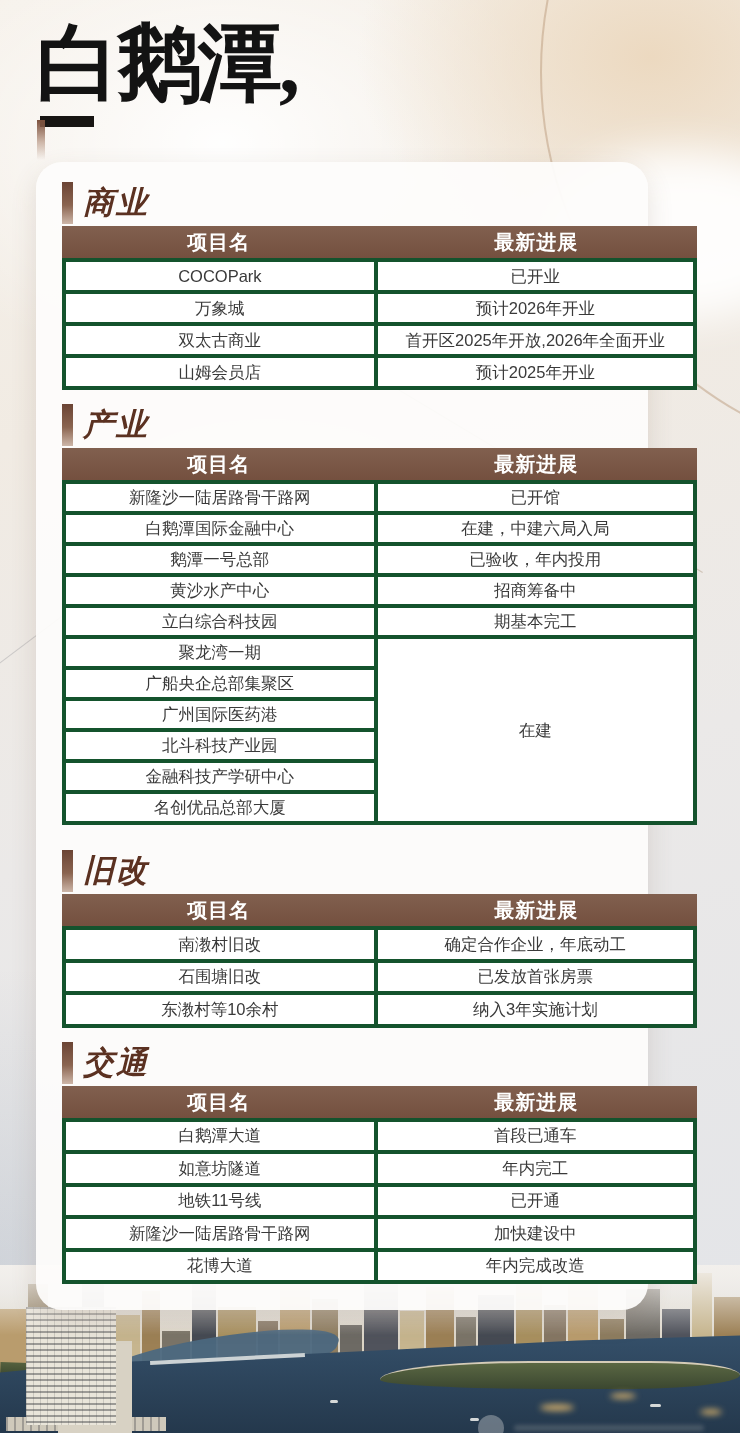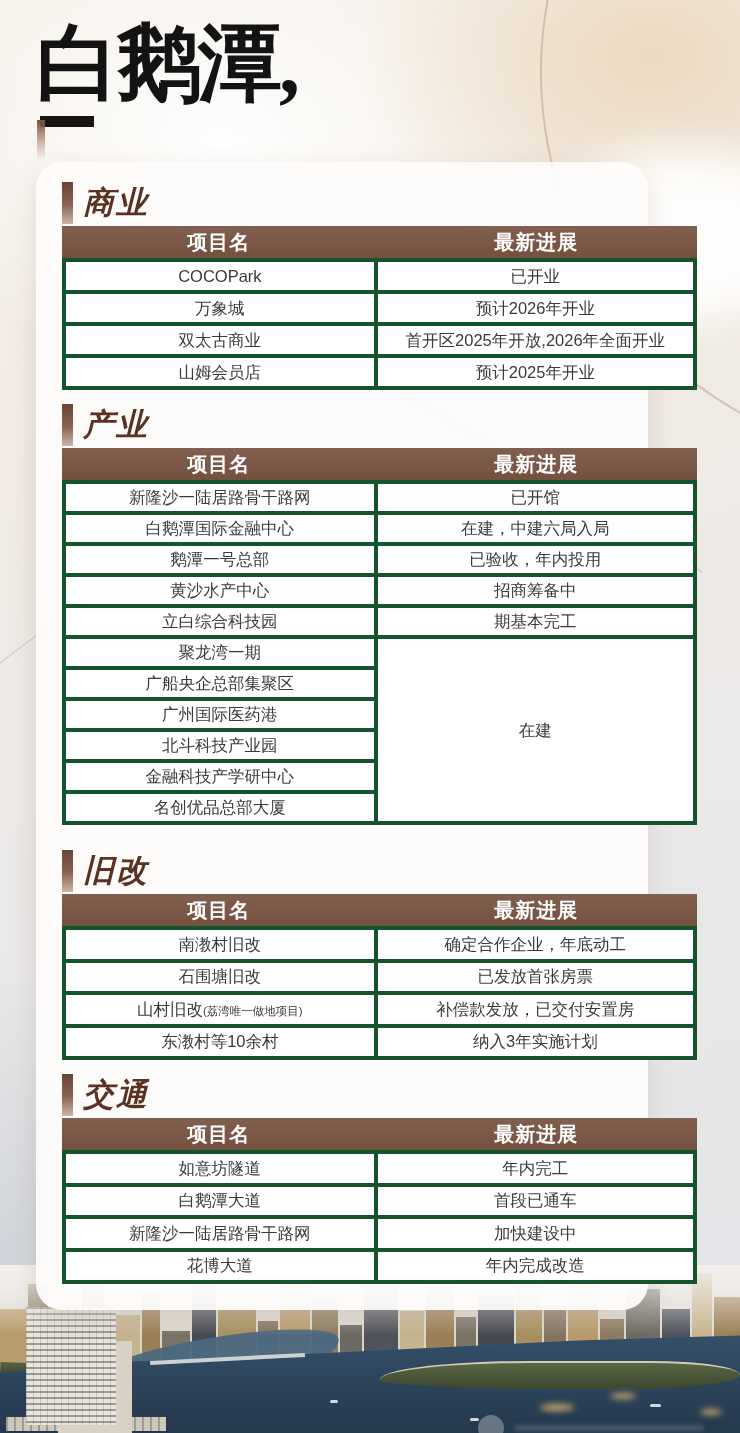--- a/index.html
+++ b/index.html
@@ -278,24 +278,20 @@
           <tbody>
             <tr>
               <td class="name">南漖村旧改</td>
               <td class="status">确定合作企业，年底动工</td>
             </tr>
             <tr>
               <td class="name">石围塘旧改</td>
               <td class="status">已发放首张房票</td>
             </tr>
             <tr>
-              <td class="name">山村旧改<span class="note">(荔湾唯一做地项目)</span></td>
-              <td class="status">补偿款发放，已交付安置房</td>
-            </tr>
-            <tr>
               <td class="name">东漖村等10余村</td>
               <td class="status">纳入3年实施计划</td>
             </tr>
           </tbody>
         </table>
       </div>
     </section>
     <section class="section sec-traffic">
       <div class="sec-title">
         <span class="sec-bar"></span>
@@ -306,26 +302,30 @@
           <span class="th th-c1">项目名</span>
           <span class="th th-c2">最新进展</span>
         </div>
         <table class="tb">
           <colgroup>
             <col style="width: 49.4%;">
             <col style="width: 50.6%;">
           </colgroup>
           <tbody>
             <tr>
+              <td class="name">白鹅潭大道</td>
+              <td class="status">首段已通车</td>
+            </tr>
+            <tr>
               <td class="name">如意坊隧道</td>
               <td class="status">年内完工</td>
             </tr>
             <tr>
-              <td class="name">白鹅潭大道</td>
-              <td class="status">首段已通车</td>
+              <td class="name">地铁11号线</td>
+              <td class="status">已开通</td>
             </tr>
             <tr>
               <td class="name">新隆沙一陆居路骨干路网</td>
               <td class="status">加快建设中</td>
             </tr>
             <tr>
               <td class="name">花博大道</td>
               <td class="status">年内完成改造</td>
             </tr>
           </tbody>

